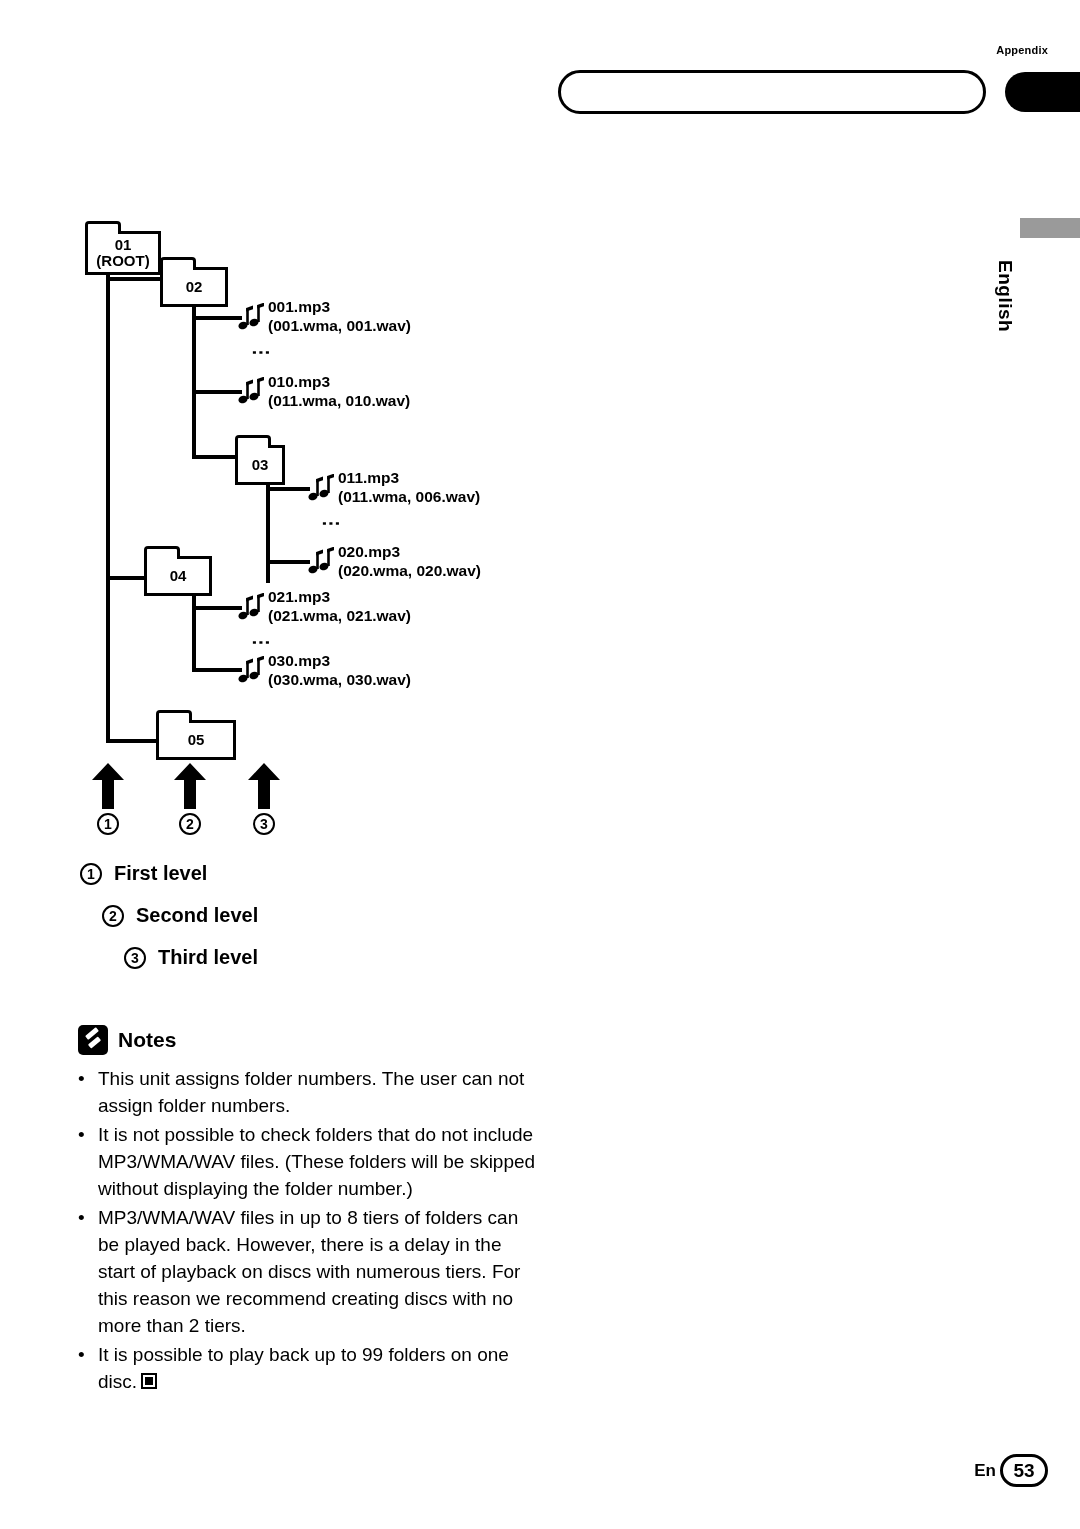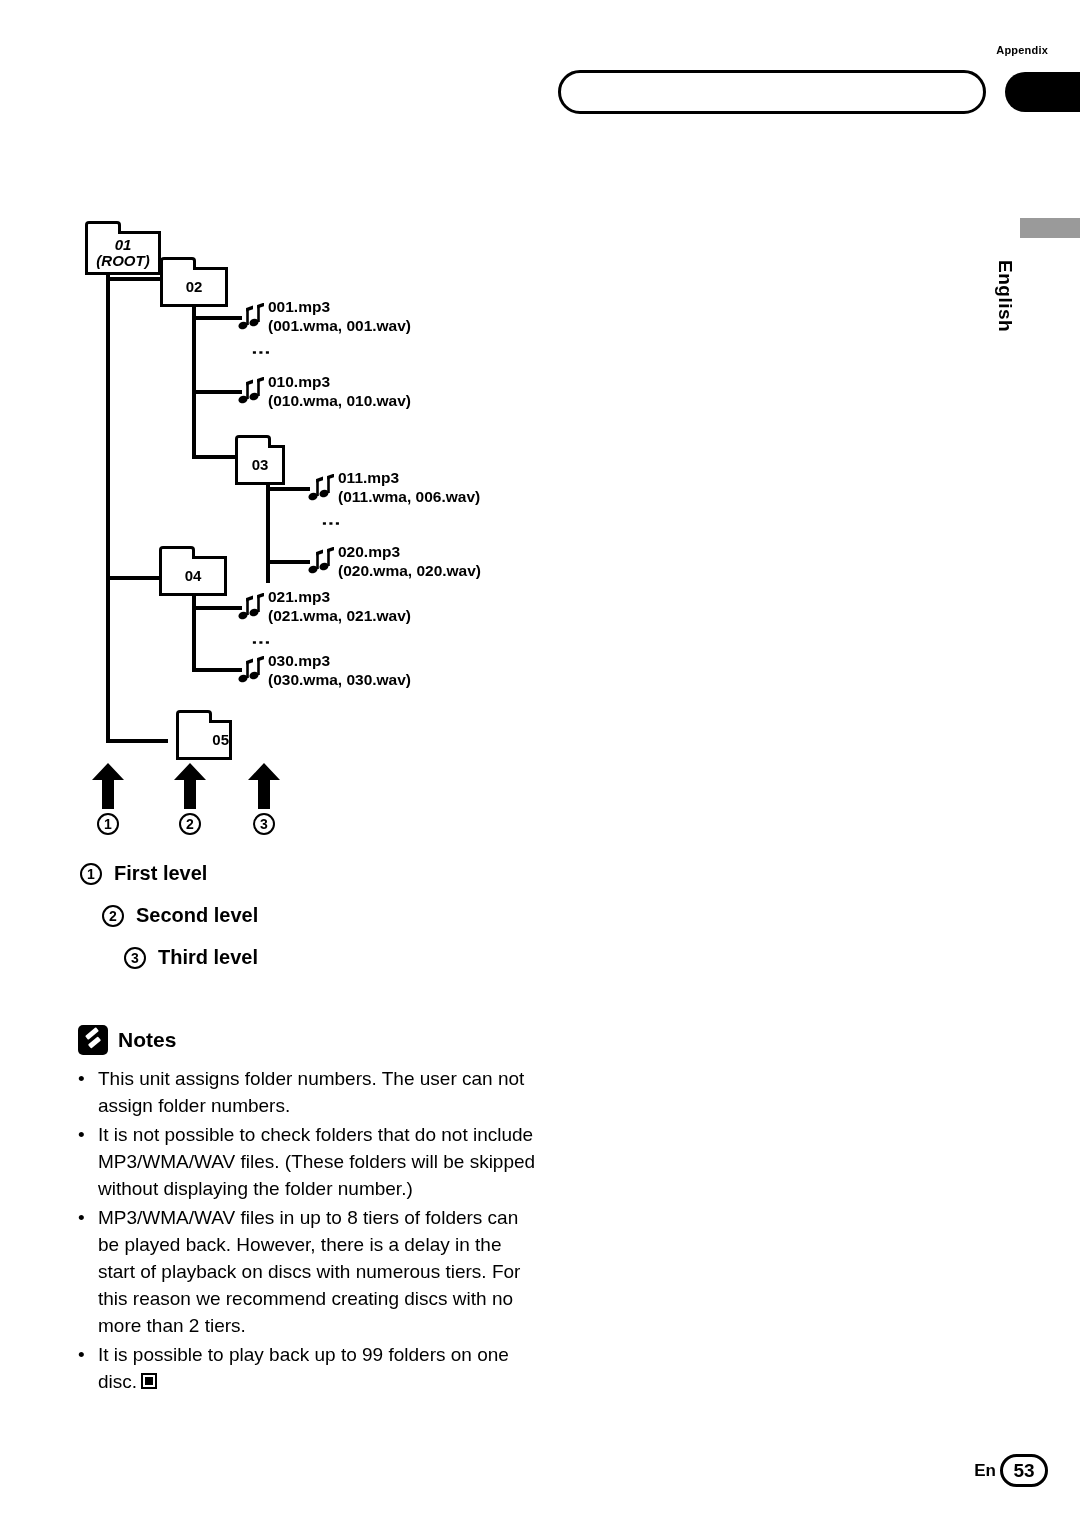--- a/index.html
+++ b/index.html
@@ -344,21 +344,21 @@
 <div class="diagram">
 
   <div class="line-v" style="left:26px; top:58px; height:470px;"></div>
 
   <div class="line-h" style="left:26px; top:62px; width:62px;"></div>
 
   <div class="line-h" style="left:26px; top:361px; width:62px;"></div>
 
   <div class="line-h" style="left:26px; top:524px; width:62px;"></div>
 
-  <div class="folder" style="left:5px; top:16px; width:76px; height:44px;font-style:italic;">
+  <div class="folder" style="left:5px; top:16px; width:76px; height:44px;">
     <div class="tab"></div>
     <div>01</div>
     <div>(ROOT)</div>
   </div>
 
   <div class="folder" style="left:80px; top:52px; width:68px; height:40px;">
     <div class="tab"></div>
     <div>02</div>
   </div>
 
@@ -393,21 +393,21 @@
         <rect x="8.2" y="5" width="2.6" height="17"></rect>
         <path d="M8.2 5 L15 2.6 L15 6.2 L8.2 8.6 Z"></path>
         <ellipse cx="16" cy="19.5" rx="4.6" ry="3.6" transform="rotate(-18 16 19.5)"></ellipse>
         <rect x="19.2" y="2" width="2.6" height="17"></rect>
         <path d="M19.2 2 L26 -0.4 L26 3.2 L19.2 5.6 Z"></path>
       </g>
     </svg>
   </div>
   <div class="file" style="left:188px; top:157px;">
     <div>010.mp3</div>
-    <div>(010.wma, 010.wav)</div>
+    <div>(011.wma, 010.wav)</div>
   </div>
 
   <div class="folder" style="left:155px; top:230px; width:50px; height:40px;">
     <div class="tab"></div>
     <div>03</div>
   </div>
 
   <div class="line-v" style="left:186px; top:270px; height:98px;"></div>
   <div class="line-h" style="left:186px; top:272px; width:44px;"></div>
   <div class="line-h" style="left:186px; top:345px; width:44px;"></div>
@@ -441,21 +441,21 @@
         <rect x="19.2" y="2" width="2.6" height="17"></rect>
         <path d="M19.2 2 L26 -0.4 L26 3.2 L19.2 5.6 Z"></path>
       </g>
     </svg>
   </div>
   <div class="file" style="left:258px; top:327px;">
     <div>020.mp3</div>
     <div>(020.wma, 020.wav)</div>
   </div>
 
-  <div class="folder" style="left:79px; top:341px; width:68px; height:40px;">
+  <div class="folder" style="left:64px; top:341px; width:68px; height:40px;">
     <div class="tab"></div>
     <div>04</div>
   </div>
 
   <div class="line-v" style="left:112px; top:381px; height:75px;"></div>
   <div class="line-h" style="left:112px; top:391px; width:50px;"></div>
   <div class="line-h" style="left:112px; top:453px; width:50px;"></div>
 
   <div class="note-icon" style="left:158px; top:378px;">
     <svg width="30" height="30" viewBox="0 0 30 30">
@@ -486,21 +486,21 @@
         <rect x="19.2" y="2" width="2.6" height="17"></rect>
         <path d="M19.2 2 L26 -0.4 L26 3.2 L19.2 5.6 Z"></path>
       </g>
     </svg>
   </div>
   <div class="file" style="left:188px; top:436px;">
     <div>030.mp3</div>
     <div>(030.wma, 030.wav)</div>
   </div>
 
-  <div class="folder" style="left:96px; top:505px; width:56px; height:40px;align-items:flex-end;">
+  <div class="folder" style="left:76px; top:505px; width:80px; height:40px;">
     <div class="tab"></div>
     <div>05</div>
   </div>
 
   <div class="arrow" style="left:11px; top:548px;">
     <svg width="34" height="46" viewBox="0 0 34 46">
       <path d="M17 0 L33 17 L23 17 L23 46 L11 46 L11 17 L1 17 Z" fill="#000"></path>
     </svg>
   </div>
   <div class="arrow" style="left:93px; top:548px;">

